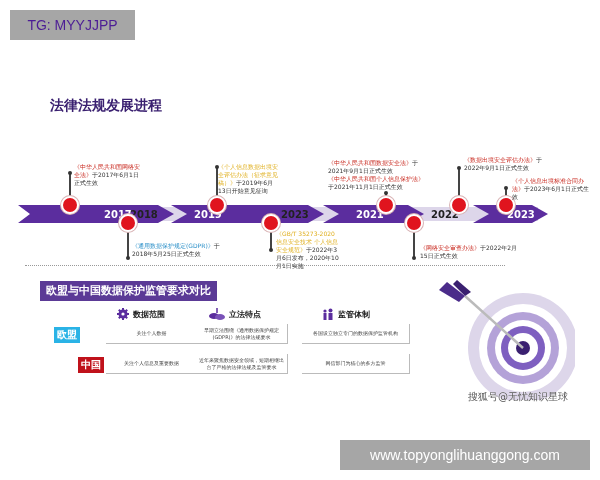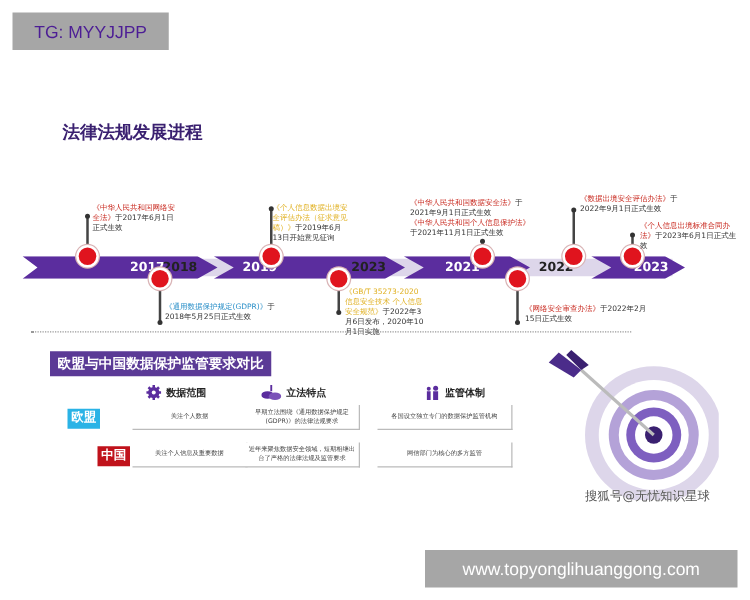--- a/index.html
+++ b/index.html
@@ -129,21 +129,21 @@
   <span>数据范围</span>
 </div>
 <div class="col-head" style="left:209px;">
   <svg class="ico" style="width:16px;" viewBox="0 0 16 12">
       <ellipse cx="5" cy="8" rx="5" ry="3" fill="#5b2d9e"></ellipse>
       <ellipse cx="11" cy="9" rx="5" ry="3" fill="#7a52b8"></ellipse>
       <line x1="8" y1="0" x2="8" y2="5" stroke="#5b2d9e" stroke-width="1.5"></line>
     </svg>
   <span>立法特点</span>
 </div>
-<div class="col-head" style="left:340px;">
+<div class="col-head" style="left:322px;">
   <svg class="ico" viewBox="0 0 12 12">
       <circle cx="3" cy="3" r="1.6" fill="#5b2d9e"></circle>
       <rect x="1.5" y="5" width="3" height="7" fill="#5b2d9e"></rect>
       <circle cx="8.5" cy="2.5" r="2" fill="#5b2d9e"></circle>
       <rect x="6.5" y="5" width="4" height="7" fill="#5b2d9e"></rect>
     </svg>
   <span>监管体制</span>
 </div>
 
 <div class="tag" style="top:327px;background:#2ab3e6;">欧盟</div>

